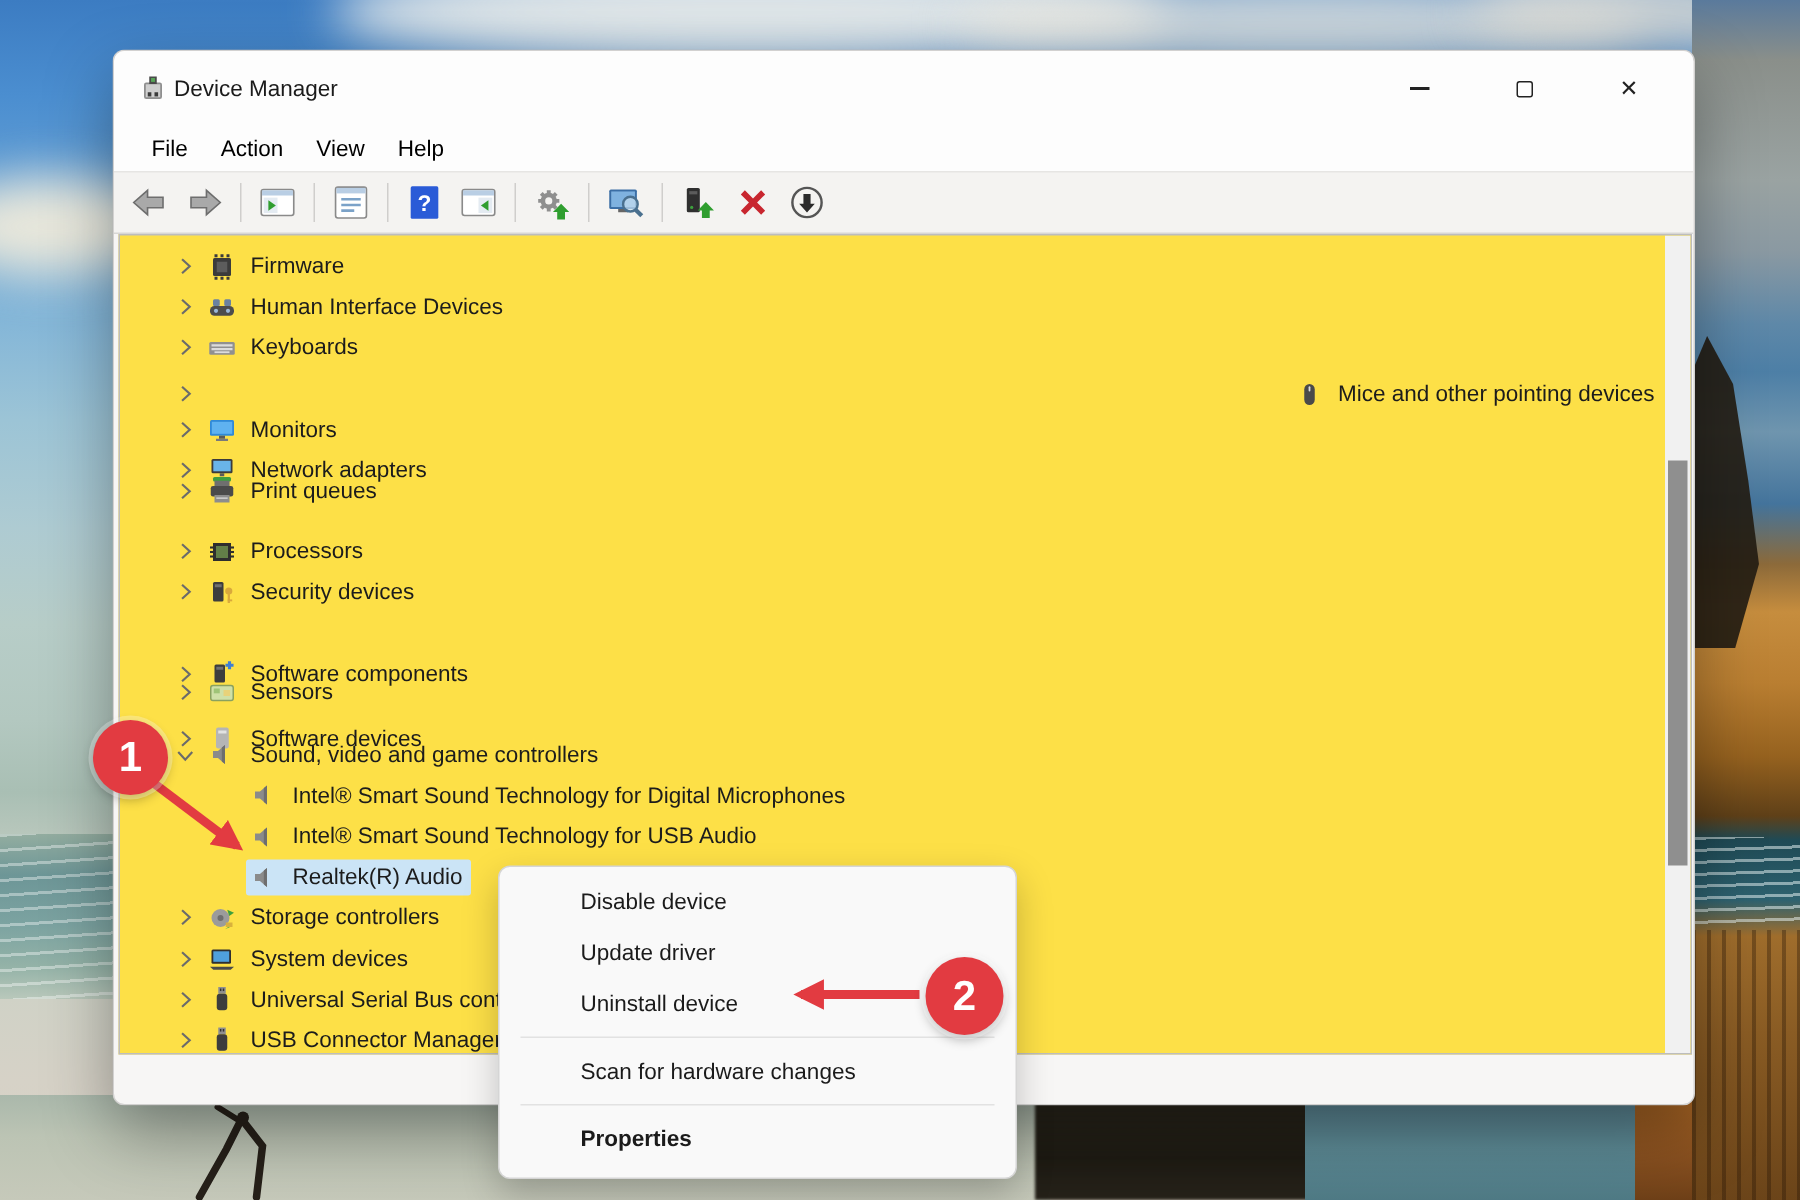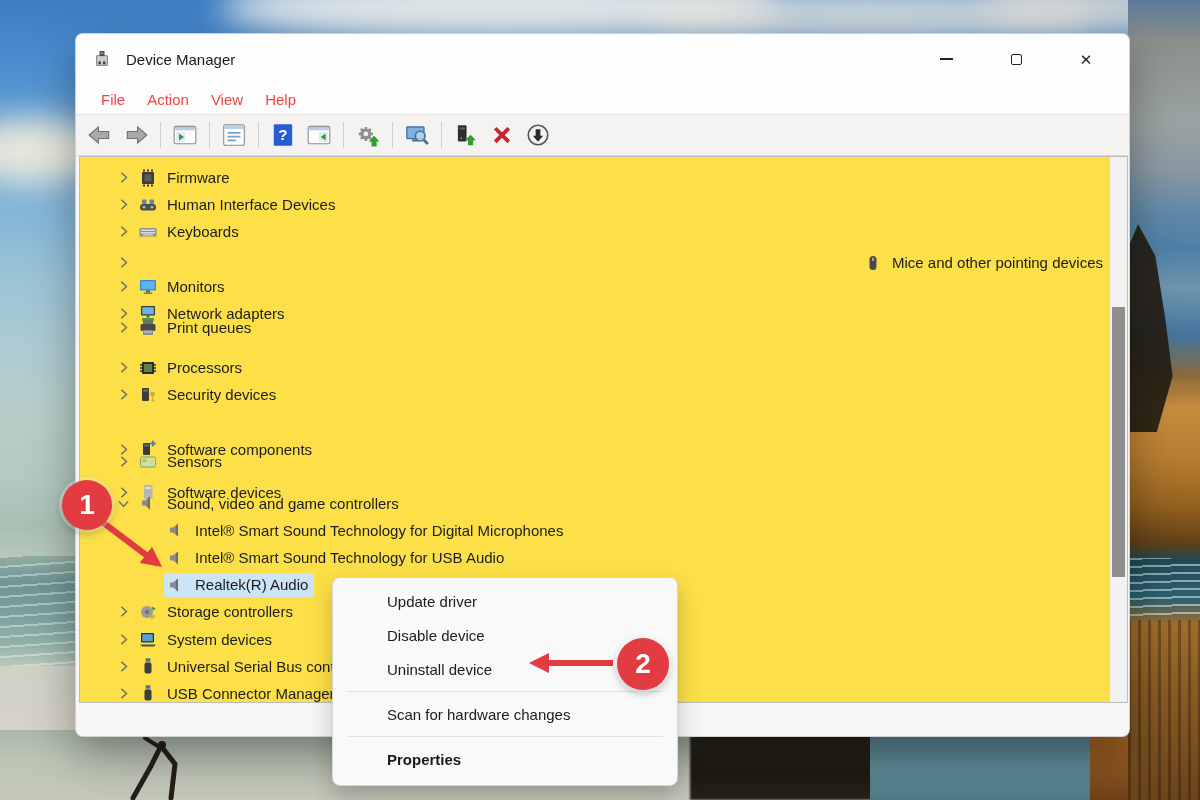--- a/index.html
+++ b/index.html
@@ -38,30 +38,30 @@
   .band-orange { left:1090px; width:110px; background:linear-gradient(180deg,#a86524 0%,#8a5120 60%,#6e4018 100%); }
   .figure-svg { position:absolute; left:95px; top:736px; z-index:0; }
 
   
   .window { position:absolute; left:75px; top:33px; width:1055px; height:704px; z-index:2;
     background:#f7f6f5; border-radius:8px; border:1px solid rgba(0,0,0,.15);
     box-shadow:0 18px 45px rgba(0,0,0,.35); overflow:hidden; }
   .titlebar { position:absolute; left:0; top:0; right:0; height:50px; background:#fdfdfd;
     display:flex; align-items:center; }
   .title-icon { margin-left:16px; width:20px; height:20px; }
-  .title-text { margin-left:14px; font-size:15px; color:#1b1b1b;text-align:right; }
+  .title-text { margin-left:4px; font-size:15px; color:#1b1b1b;text-align:right; }
   .win-controls { margin-left:auto; margin-right:20px; display:flex; gap:24px; }
   .win-btn { width:46px; height:50px; display:flex; align-items:center; justify-content:center; cursor:default; }
   .glyph-min { width:13px; height:1.6px; background:#222; }
   .glyph-max { width:11px; height:11px; border:1.6px solid #222; border-radius:2px; }
   .glyph-close { font-size:15px; color:#222; line-height:1; }
 
   .menubar { position:absolute; left:0; top:50px; right:0; height:30px; background:#fdfdfd;
     display:flex; align-items:center; padding-left:14px; }
-  .menu-item { font-size:15px; color:#ef4444; padding:3px 11px; }
+  .menu-item { font-size:15px; color:#000000; padding:3px 11px; }
 
   .toolbar { position:absolute; left:0; top:80px; right:0; height:42px; background:#f4f3f1;
     border-top:1px solid #e6e5e3; border-bottom:1px solid #d8d7d5;
     display:flex; align-items:center; padding-left:8px; gap:4px; }
   .tb-btn { width:32px; height:32px; display:flex; align-items:center; justify-content:center; border-radius:3px; }
   .tb-sep { width:1px; height:26px; background:#cfcecc; margin:0 4px; }
 
   .treeview { position:absolute; left:3px; top:122px; width:1049px; height:547px;
     background:#fde047; border:1px solid #bdbdbd; overflow:hidden; }
   .tree-row { position:absolute; left:0; right:18px; height:27px; display:flex; align-items:center;
@@ -552,22 +552,22 @@
           </span>
         </div>
       </div>
     <div class="scrollbar">
       <div class="scroll-thumb"></div>
     </div>
   </div>
 </div>
 
 <div class="context-menu" id="context-menu">
+    <div class="cm-item">Disable device</div>
     <div class="cm-item">Update driver</div>
-    <div class="cm-item">Disable device</div>
     <div class="cm-item">Uninstall device</div>
     <div class="cm-sep"></div>
     <div class="cm-item">Scan for hardware changes</div>
     <div class="cm-sep"></div>
     <div class="cm-item bold">Properties</div>
   </div>
 
 <div class="annot-layer">
   <svg width="1200" height="800" style="position:absolute;inset:0;">
     <defs>

